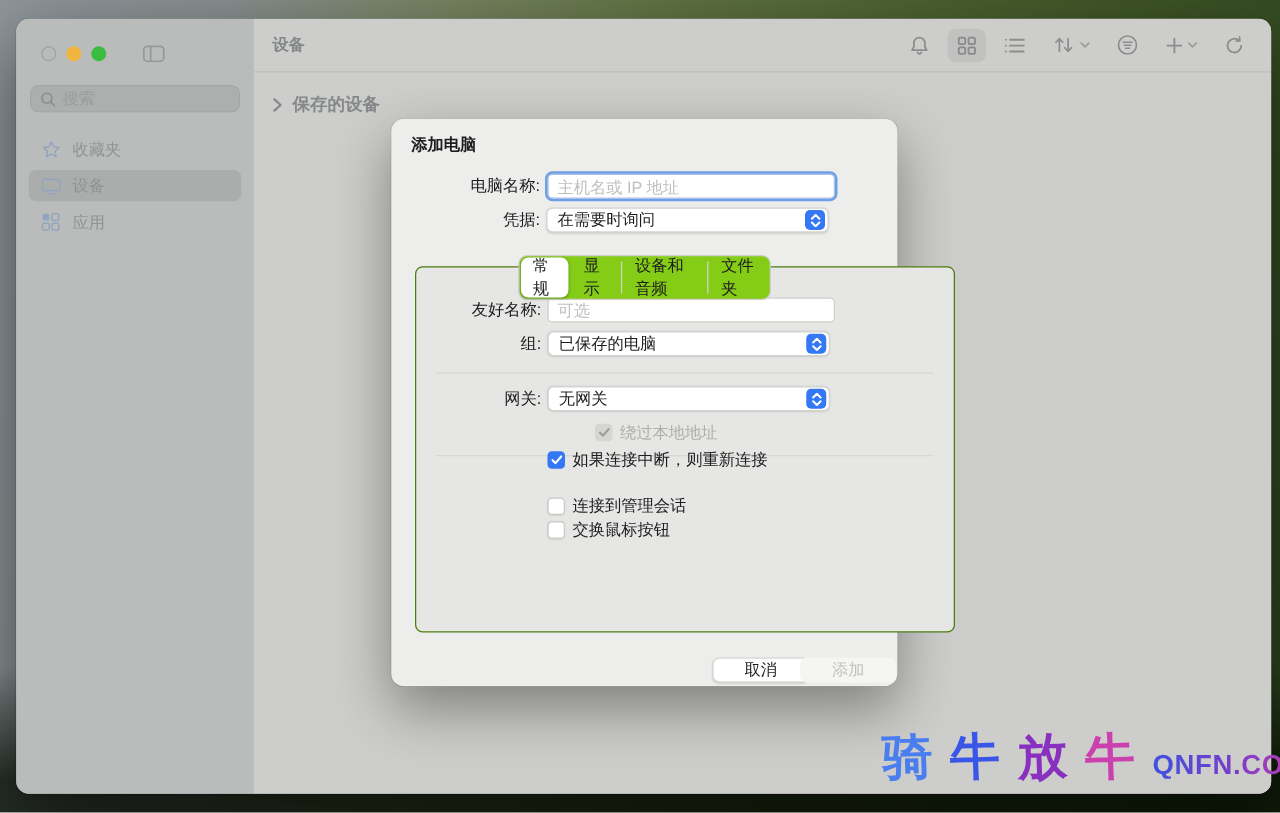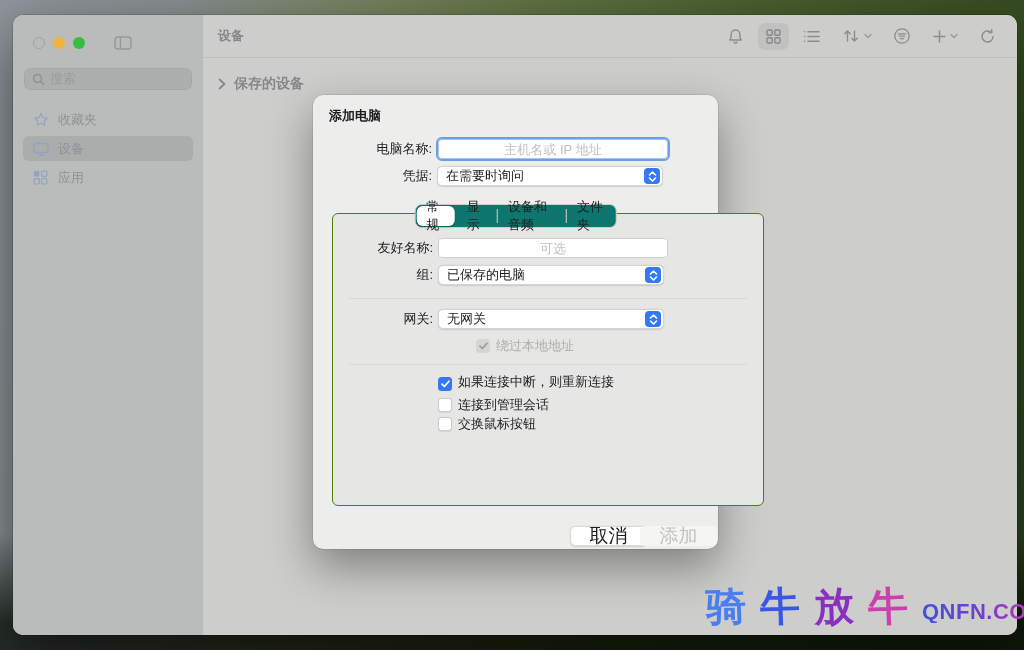--- a/index.html
+++ b/index.html
@@ -65,38 +65,38 @@
   .dialog {
     position:absolute; left:313px; top:95px; width:405px; height:454px;
     background:#ededec; border-radius:10px;
     box-shadow:0 18px 45px rgba(0,0,0,.38), 0 0 0 .5px rgba(0,0,0,.15);
     z-index:5;
   }
   .dlg-title { position:absolute; left:16px; top:12px; font-weight:bold; }
   .frm-label { position:absolute; width:119px; text-align:right; left:0; line-height:20px; }
   .text-input {
     position:absolute; height:20px; background:#fff; border:1px solid #cfcfcd;
-    border-radius:4px; padding:0 18px; font:inherit; color:#1d1d1f; outline:none;text-align:center;
+    border-radius:4px; padding:0 7px; font:inherit; color:#1d1d1f; outline:none;
   }
   .text-input::placeholder { color:#bfbfbd; }
   .text-input.focused { border-color:#a9c3ea; outline:2.5px solid #6d9fe5; outline-offset:0; }
   .popup {
     position:absolute; height:20px; background:#fff; border:1px solid #d4d4d2;
     border-radius:5px; display:flex; align-items:center; padding:0 2px 0 8px;
     box-shadow:0 .5px 1.5px rgba(0,0,0,.12);
   }
   .popup .stepper {
     margin-left:auto; width:16px; height:16px; border-radius:4px; background:#3478f6;
     display:flex; align-items:center; justify-content:center;
   }
   
   .tabs {
     position:absolute; top:109px; left:50%; transform:translateX(-50%);
-    height:24px; display:flex; align-items:stretch;
-    border:1px solid #cfcfcd; border-radius:7px; background:#0f766e; z-index:2;
+    height:36px; display:flex; align-items:stretch;
+    border:1px solid #cfcfcd; border-radius:7px; background:#84cc16; z-index:2;
   }
   .tab { display:flex; align-items:center; padding:0 11px; border-radius:6px; color:#1d1d1f; }
   .tab.selected { background:#fff; box-shadow:0 .5px 2.5px rgba(0,0,0,.22); margin:1px; padding:0 10px; }
   .tab-sep { width:1px; background:#d2d2d0; margin:4px 0; }
 
   
   .group-box {
     position:absolute; left:19px; top:118px; width:432px; height:293px;
     background:#e6e6e4; border:1px solid #4d7c0f; border-radius:6px;
   }
@@ -108,21 +108,21 @@
     display:flex; align-items:center; justify-content:center;
   }
   .cb.unchecked { background:#fff; border:1px solid #c9c9c7; box-shadow:0 .5px 1px rgba(0,0,0,.08); }
   .cb.checked { background:#3478f6; }
   .cb.disabled { background:#d5d5d3; }
   .cb-row.dim { color:#aeaeac;margin-left:38px; }
 
   
   .dlg-btn {
     position:absolute; top:431px; height:20px; width:77px; border-radius:5.5px;
-    display:flex; align-items:center; justify-content:center; font-size:19px;
+    display:flex; align-items:center; justify-content:center; font-size:13px;
   }
   .btn-cancel { left:257px; background:#fff; border:1px solid #dadad8; box-shadow:0 .5px 1.5px rgba(0,0,0,.12); }
   .btn-add { left:327px; background:#f5f5f4; color:#c2c2c0; }
 
   
   .watermark { position:absolute; left:706px; top:586px; z-index:9; display:flex; align-items:flex-end; }
   .wm-char { font-family:"DejaVu Serif","Liberation Serif",serif; font-weight:bold; font-size:40px; line-height:1; margin-right:14px; transform:rotate(-2deg); }
   .wm-c0 { color:#4a7df0; }
   .wm-c1 { color:#3a56e8; }
   .wm-c2 { color:#8a30c0; }
@@ -352,21 +352,21 @@
         <span class="cb disabled">
           <svg width="9" height="8" viewBox="0 0 9 8" fill="none" stroke="#9d9d9b" stroke-width="1.7" stroke-linecap="round" stroke-linejoin="round">
               <path d="M1 4.2L3.4 6.5 8 1.2"></path>
             </svg>
         </span>
         <span>绕过本地地址</span>
       </div>
 
       <div class="gb-div" style="top:150px;"></div>
 
-      <div class="cb-row" style="left:105px; top:159px;align-items:flex-end;">
+      <div class="cb-row" style="left:105px; top:145px;">
         <span class="cb checked">
           <svg width="9" height="8" viewBox="0 0 9 8" fill="none" stroke="#fff" stroke-width="1.7" stroke-linecap="round" stroke-linejoin="round">
               <path d="M1 4.2L3.4 6.5 8 1.2"></path>
             </svg>
         </span>
         <span>如果连接中断，则重新连接</span>
       </div>
       <div class="cb-row" style="left:105px; top:182px;">
         <span class="cb unchecked"></span>
         <span>连接到管理会话</span>

